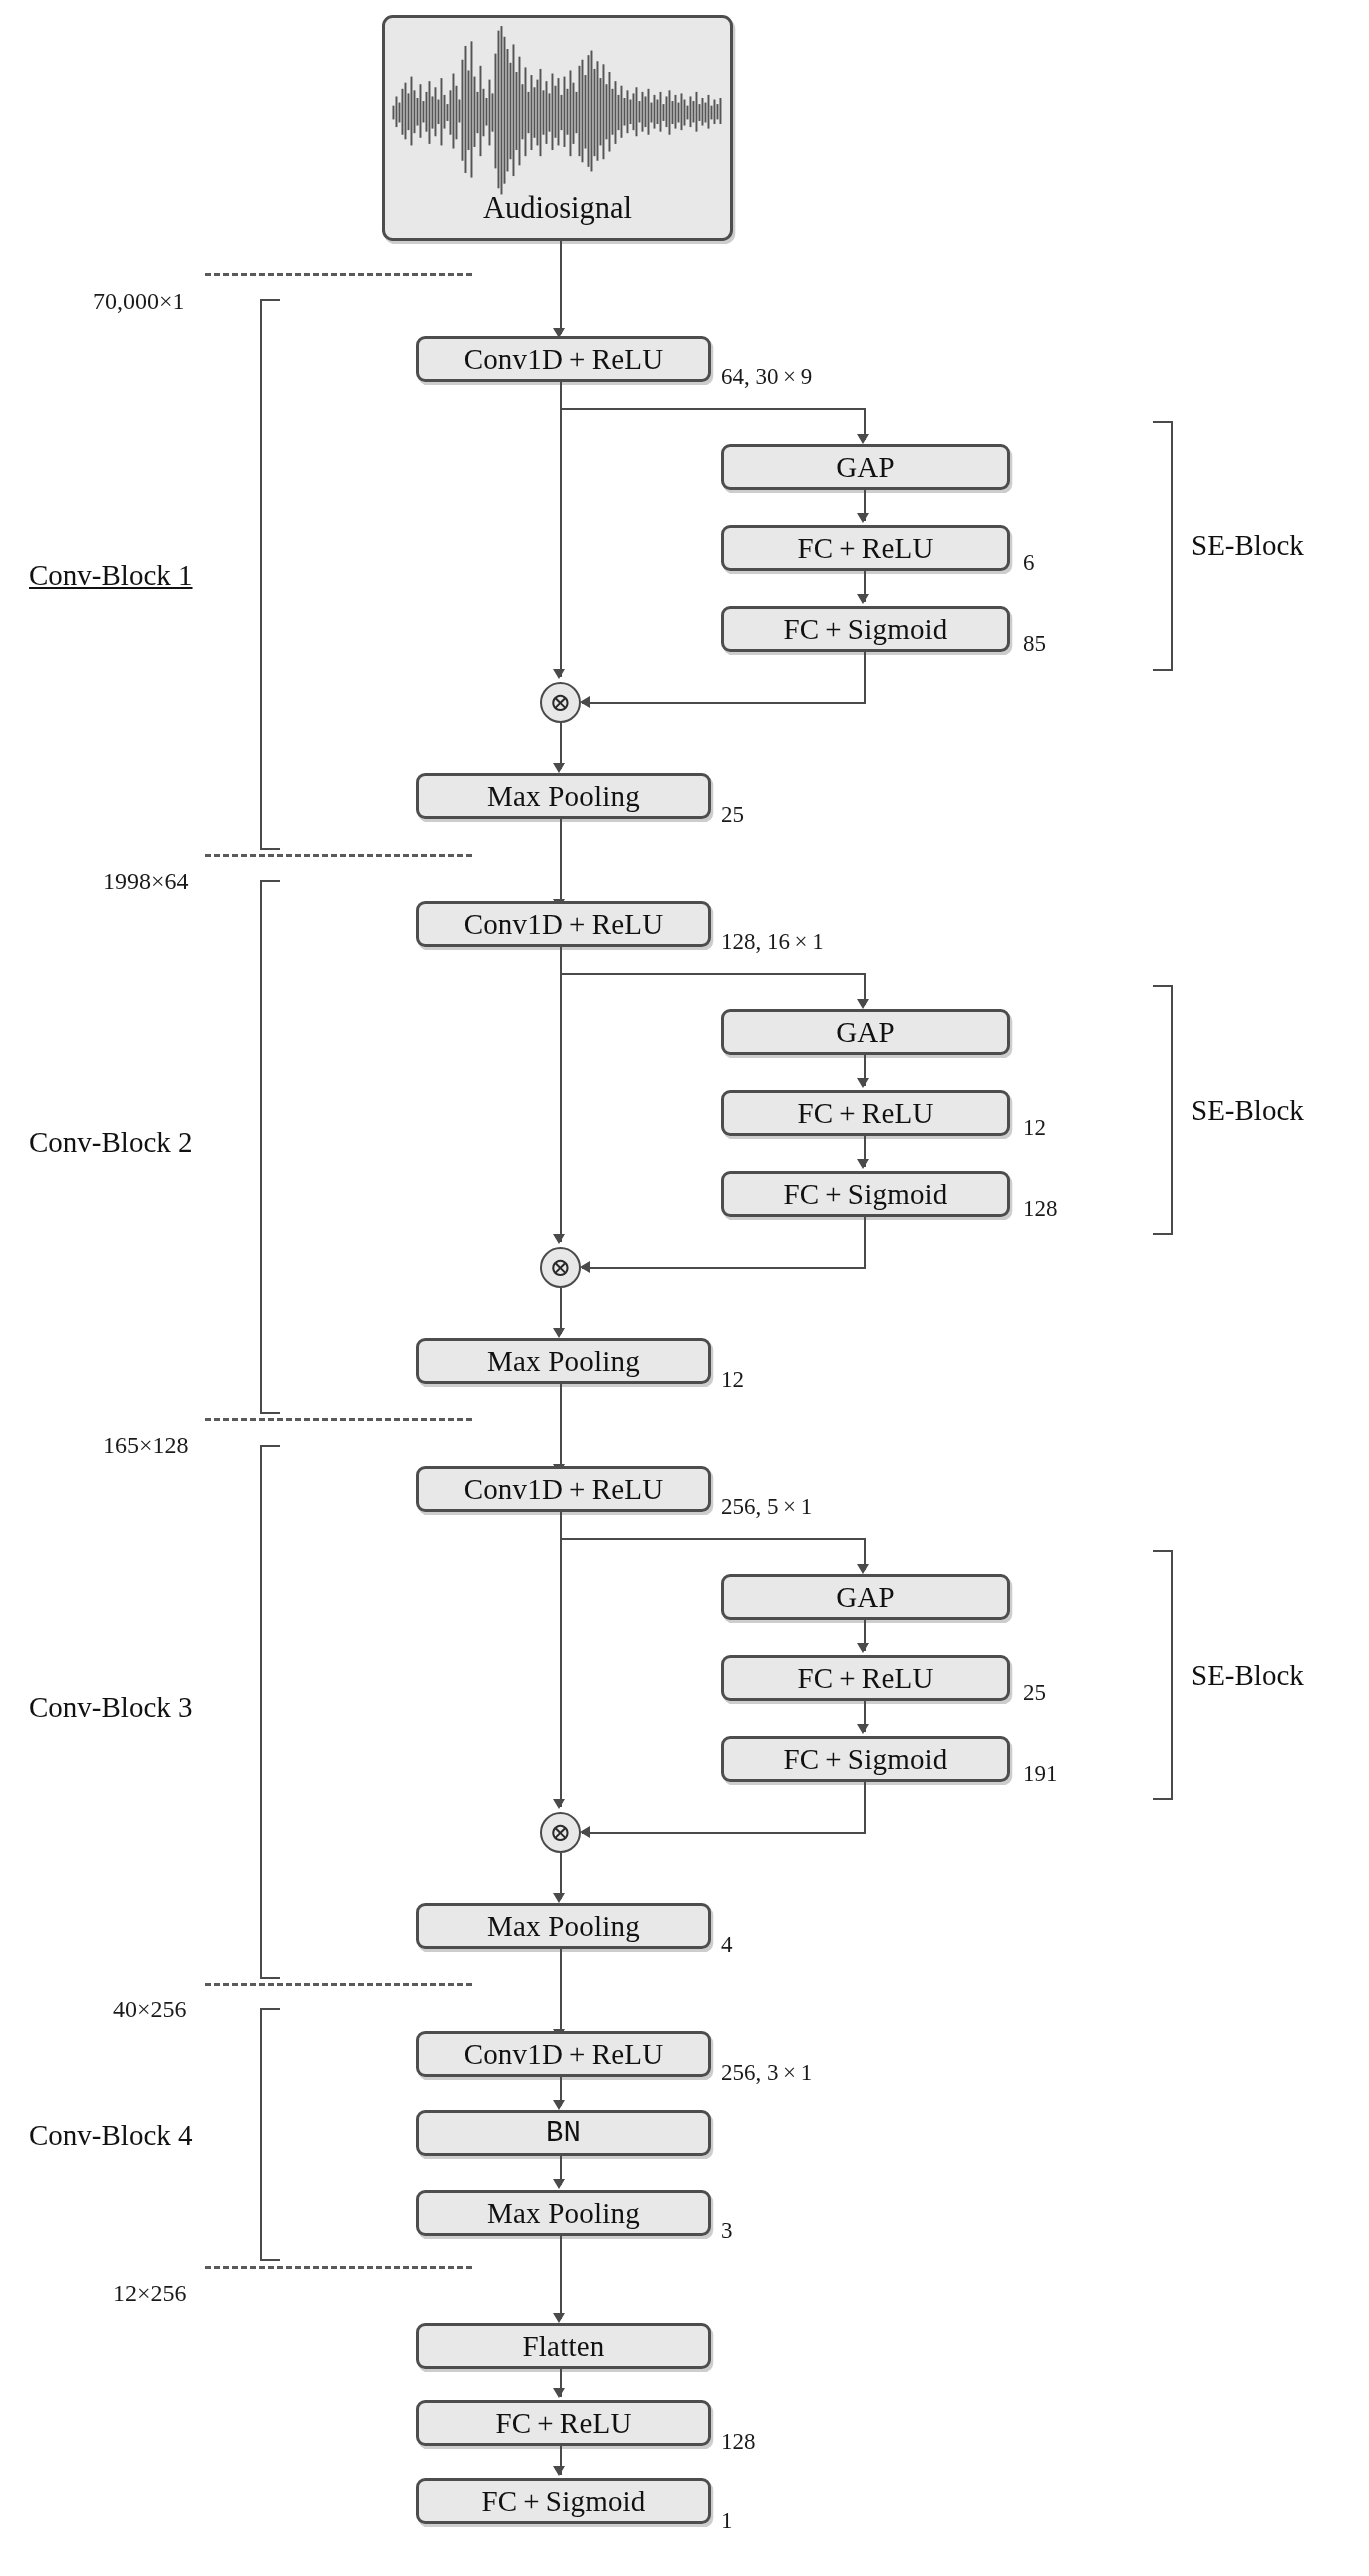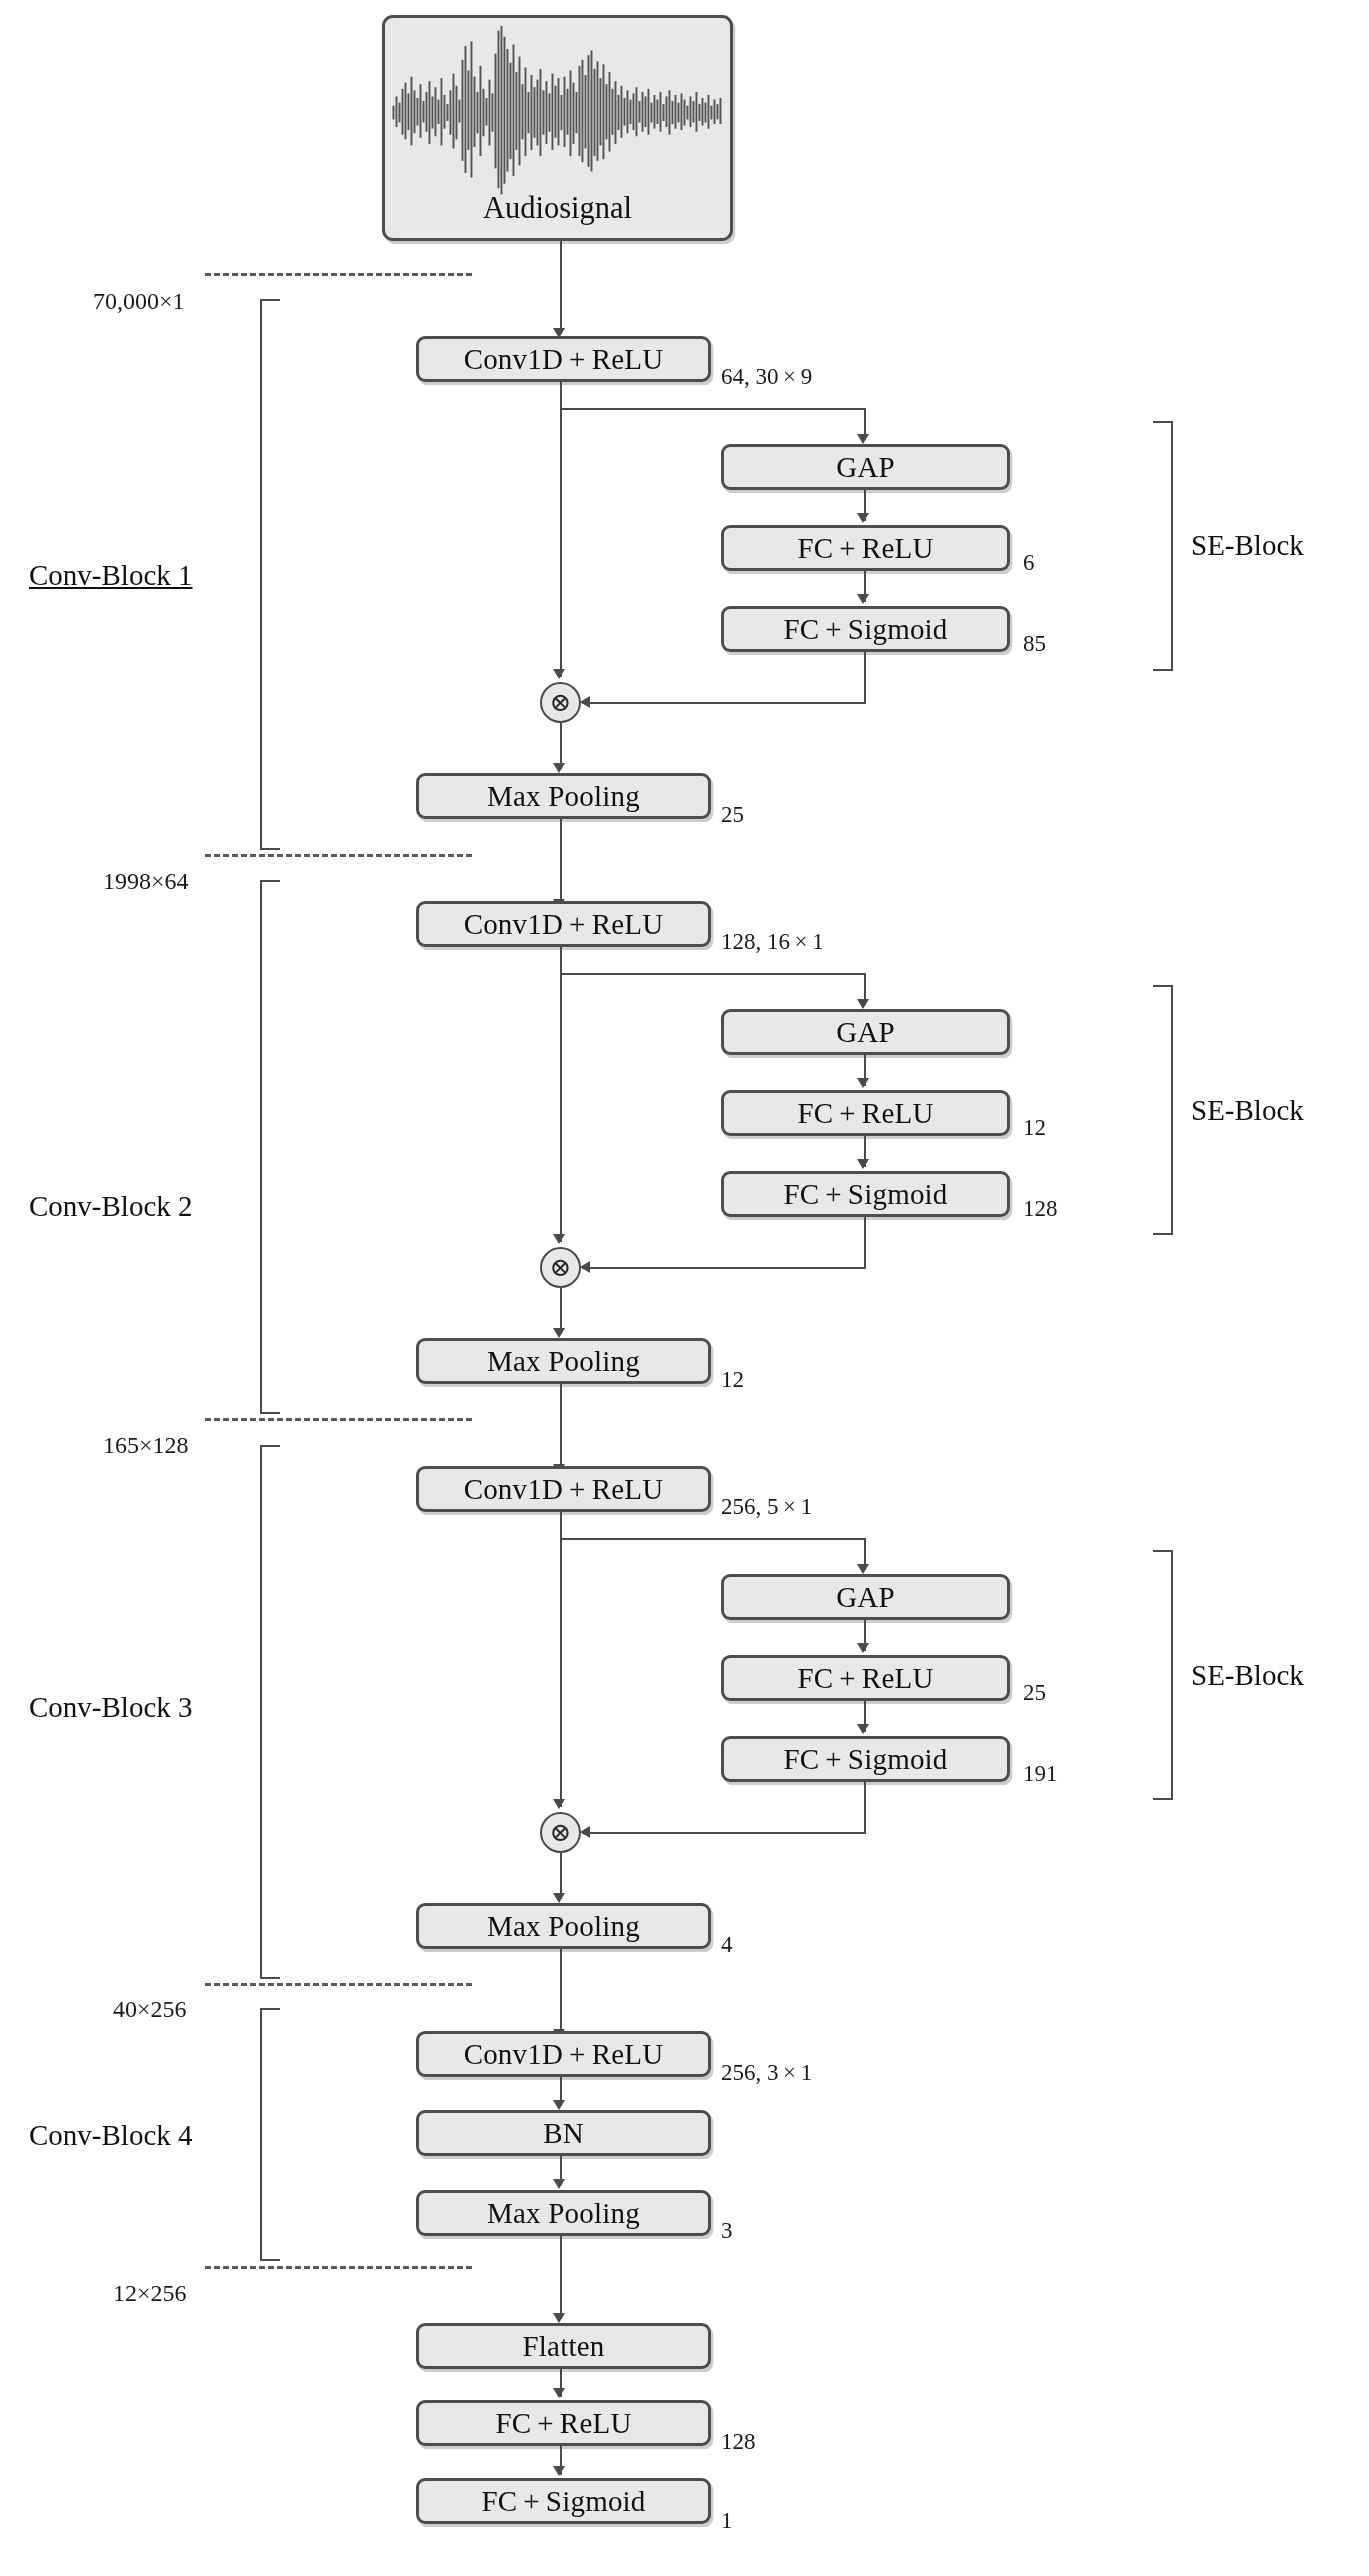--- a/index.html
+++ b/index.html
@@ -277,21 +277,21 @@
   <div class="dim" style="left:103px; top:1433px;">165×128</div>
   <div class="dim" style="left:113px; top:1997px;">40×256</div>
   <div class="dim" style="left:113px; top:2281px;">12×256</div>
 
   <div class="lbracket" style="left:260px; top:299px; height:551px;"></div>
   <div class="lbracket" style="left:260px; top:880px; height:534px;"></div>
   <div class="lbracket" style="left:260px; top:1445px; height:534px;"></div>
   <div class="lbracket" style="left:260px; top:2008px; height:253px;"></div>
 
   <div class="blocklabel" style="left:29px; top:561px;text-decoration:underline;">Conv-Block 1</div>
-  <div class="blocklabel" style="left:29px; top:1192px;">Conv-Block 2</div>
+  <div class="blocklabel" style="left:29px; top:1128px;">Conv-Block 2</div>
   <div class="blocklabel" style="left:29px; top:1693px;">Conv-Block 3</div>
   <div class="blocklabel" style="left:29px; top:2121px;">Conv-Block 4</div>
 
   <div class="rbracket" style="left:1153px; top:421px; height:250px;"></div>
   <div class="selabel" style="left:1191px; top:531px;">SE-Block</div>
 
   <div class="rbracket" style="left:1153px; top:985px; height:250px;"></div>
   <div class="selabel" style="left:1191px; top:1096px;">SE-Block</div>
 
   <div class="rbracket" style="left:1153px; top:1550px; height:250px;"></div>
@@ -413,21 +413,21 @@
 
   <div class="vline" style="left:560px; top:1949px; height:86px;"></div>
   <div class="arrowhead" style="left:553px; top:2029px;"></div>
 
   <div class="node main" style="top:2031px;">Conv1D + ReLU</div>
   <div class="ann" style="left:721px; top:2061px;">256, 3 × 1</div>
 
   <div class="vline" style="left:560px; top:2077px; height:29px;"></div>
   <div class="arrowhead" style="left:553px; top:2100px;"></div>
 
-  <div class="node main" style="top:2110px;">BN</div>
+  <div class="node main" style="top:2110px;font-family:Liberation Mono, monospace;">BN</div>
 
   <div class="vline" style="left:560px; top:2156px; height:29px;"></div>
   <div class="arrowhead" style="left:553px; top:2179px;"></div>
 
   <div class="node main" style="top:2190px;">Max Pooling</div>
   <div class="ann" style="left:721px; top:2219px;">3</div>
 
   <div class="vline" style="left:560px; top:2235px; height:84px;"></div>
   <div class="arrowhead" style="left:553px; top:2313px;"></div>
 

